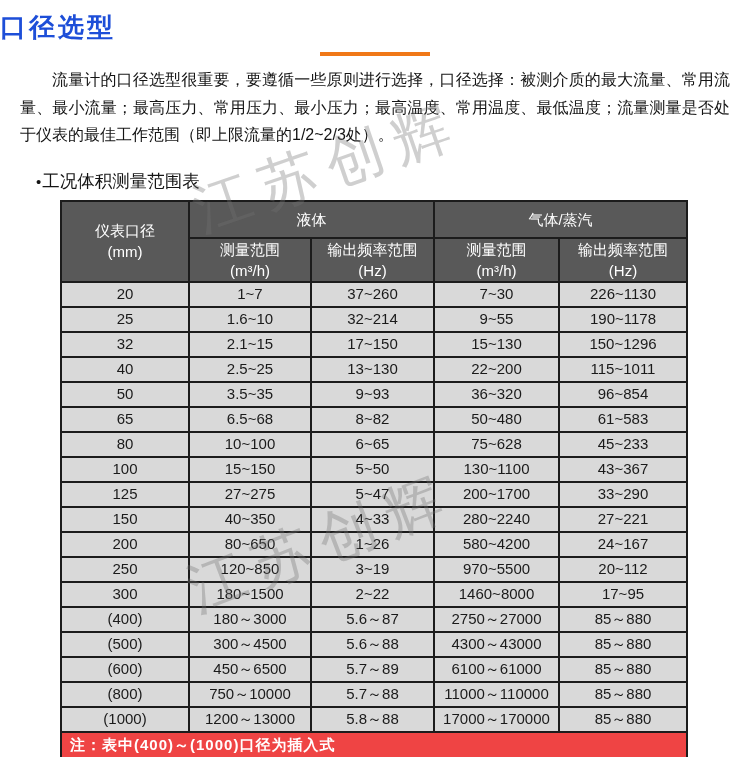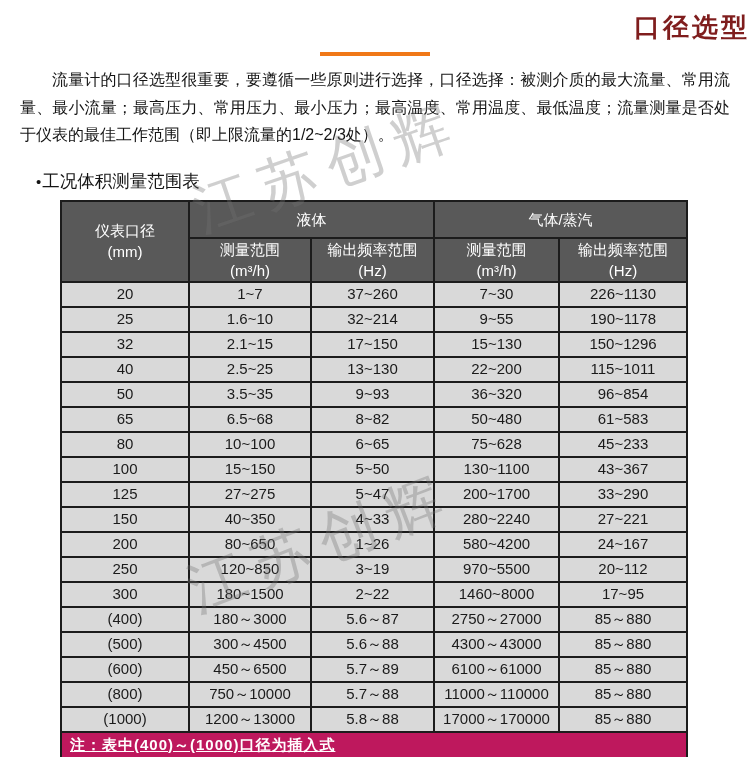--- a/index.html
+++ b/index.html
@@ -5,25 +5,25 @@
   * { margin: 0; padding: 0; box-sizing: border-box; }
   html, body { width: 750px; }
   body {
     width: 750px; height: 757px; overflow: hidden; position: relative;
     background: #ffffff;
     font-family: "Liberation Sans", "DejaVu Sans", sans-serif;
     color: #111111;
   }
   .page-title {
     margin-top: 10px;
-    text-align: right;
+    text-align: left;
     font-size: 26px;
     font-weight: 700;
     letter-spacing: 3px;
-    color: #7f1d1d;
+    color: #1d4ed8;
   }
   .title-underline {
     width: 110px; height: 4px;
     margin: 7px auto 10px auto;
     background: #f07818;
   }
   .intro {
     margin: 2px 20px 0 20px;
     font-size: 16px;
     line-height: 27.5px;
@@ -65,29 +65,28 @@
   th.corner-head{ }
   table.range-table tbody td {
     background: #d9d9d9;
     color: #1a1a1a;
     font-size: 15px;
     height: 25px;
     padding: 1px 2px;
     line-height: 1.1;
   }
   tr.note-row td {
-    background: #be185d;
+    background: #ef4444;
     color: #ffffff;
     text-align: left;
     font-size: 15px;
     font-weight: 700;
     height: 27px;
     padding-left: 8px;
     letter-spacing: 1px;
-    text-decoration: underline;
   }
   .watermark {
     position: absolute;
     font-size: 58px;
     letter-spacing: 12px;
     color: rgba(115,115,115,0.34);
     white-space: nowrap;
     transform-origin: left bottom;
     transform: rotate(-19deg);
     pointer-events: none;

